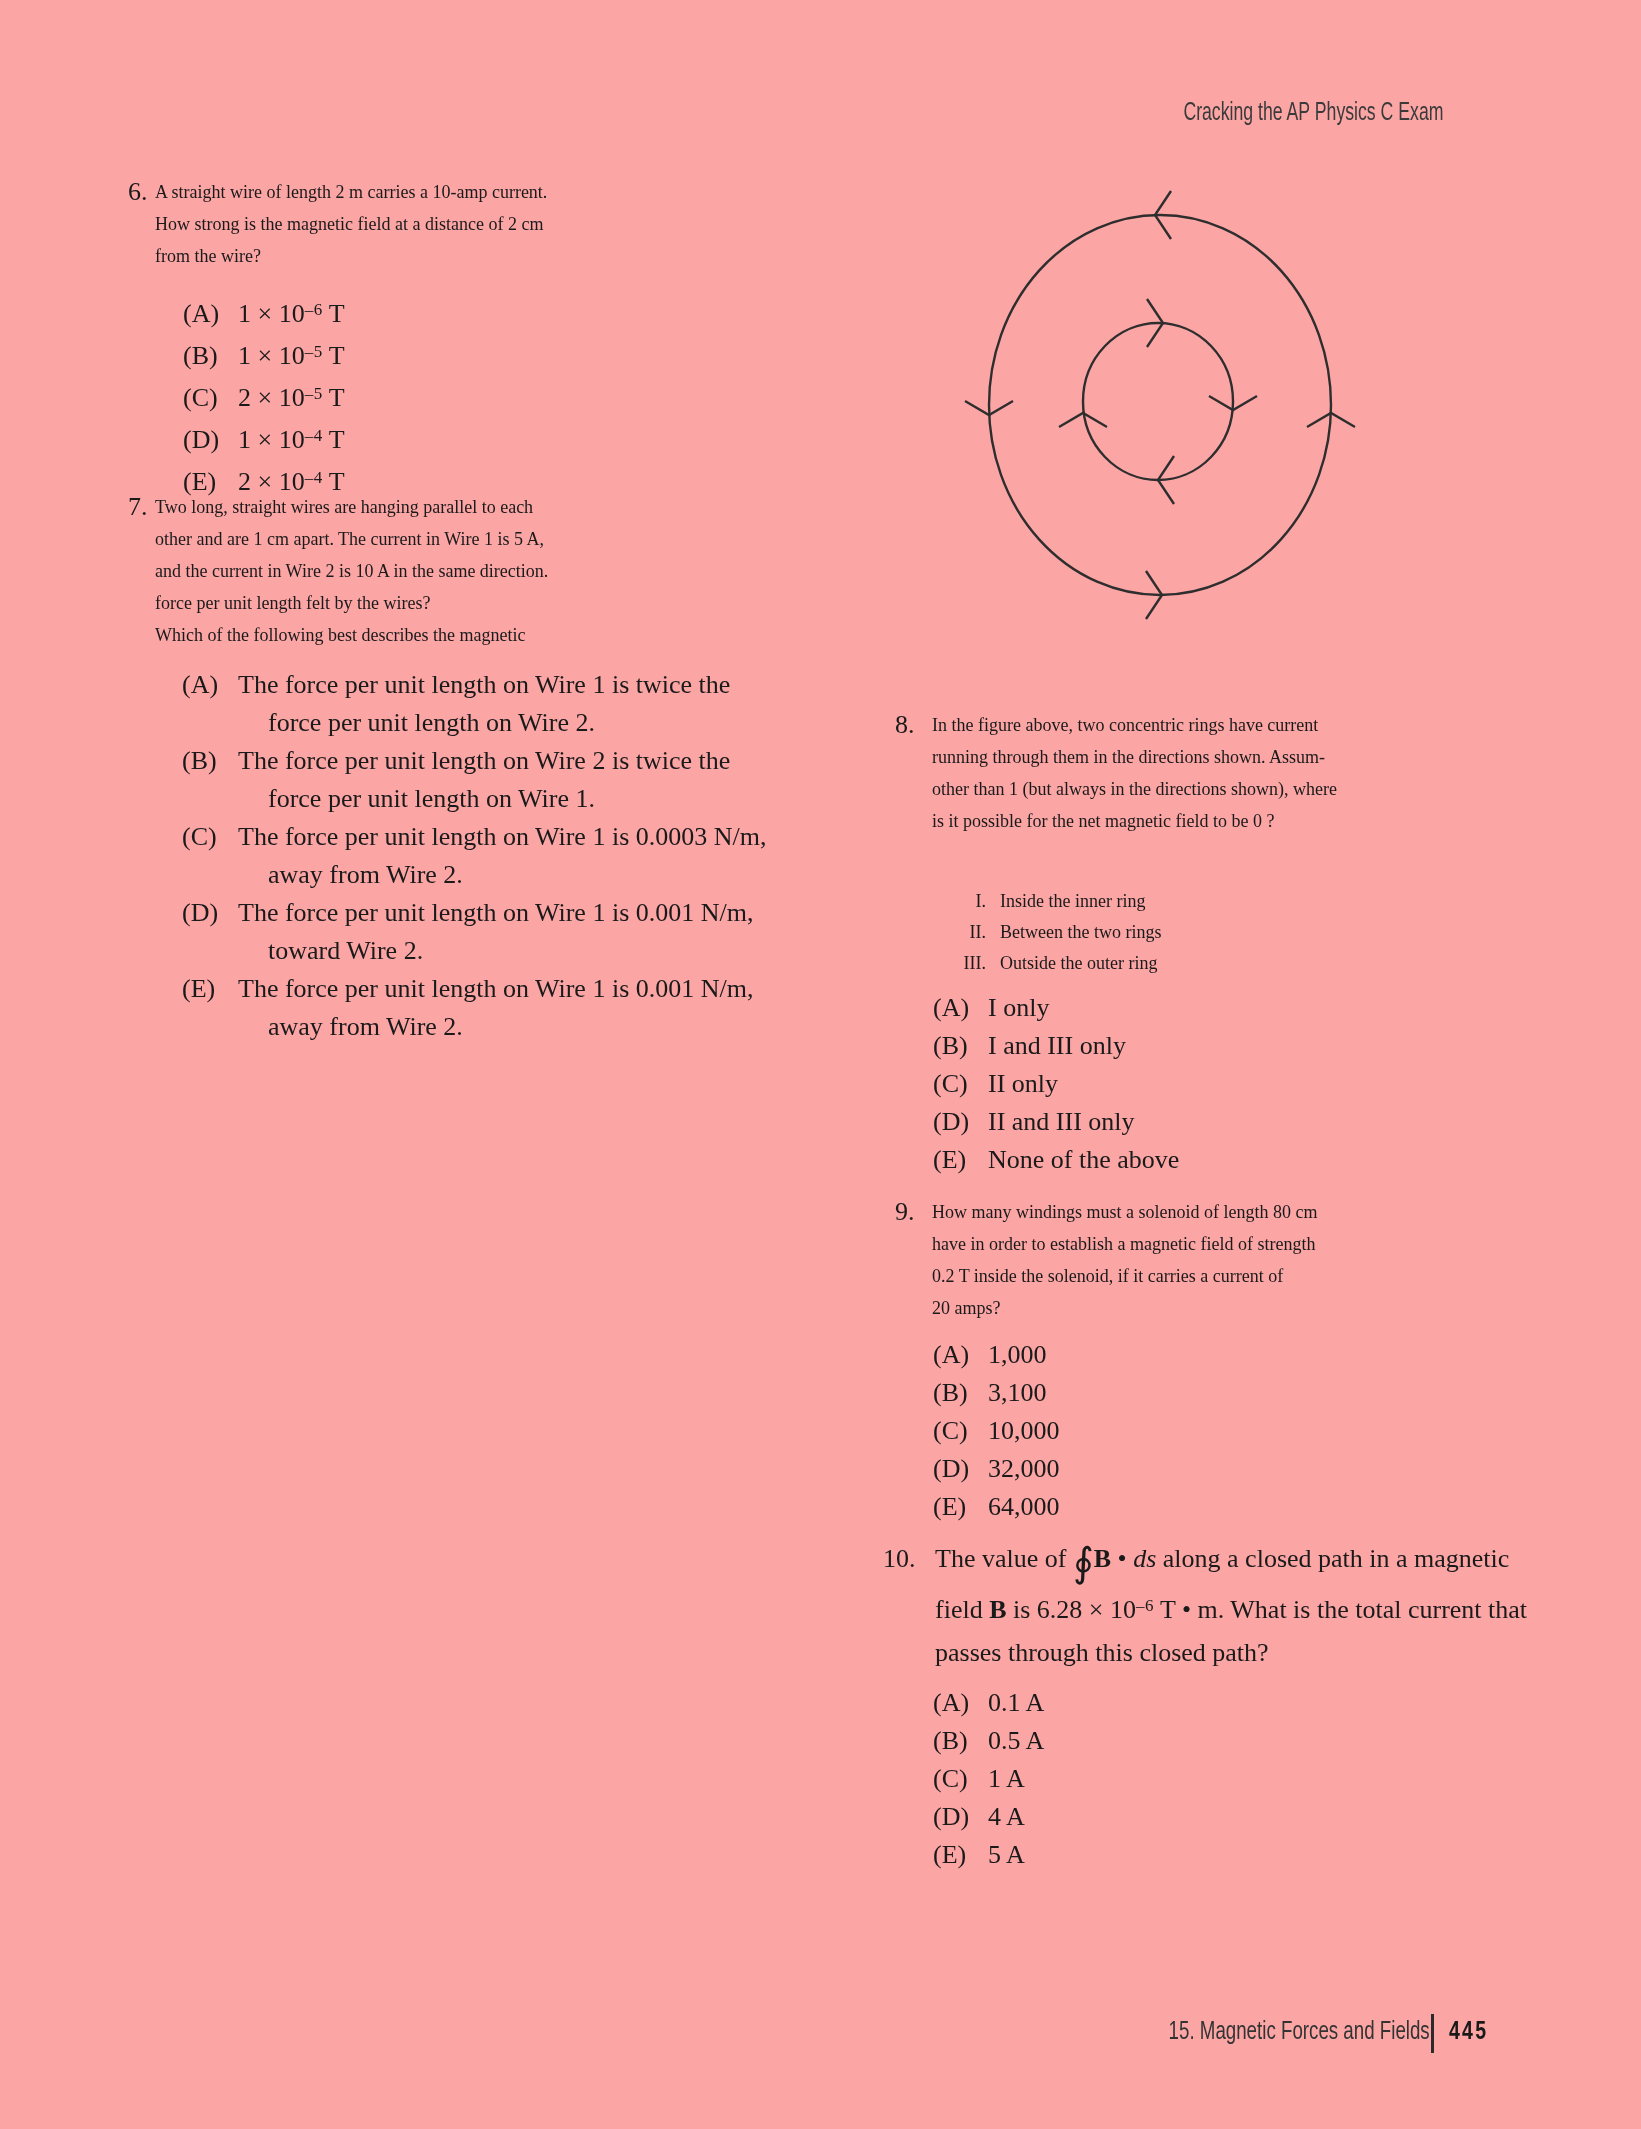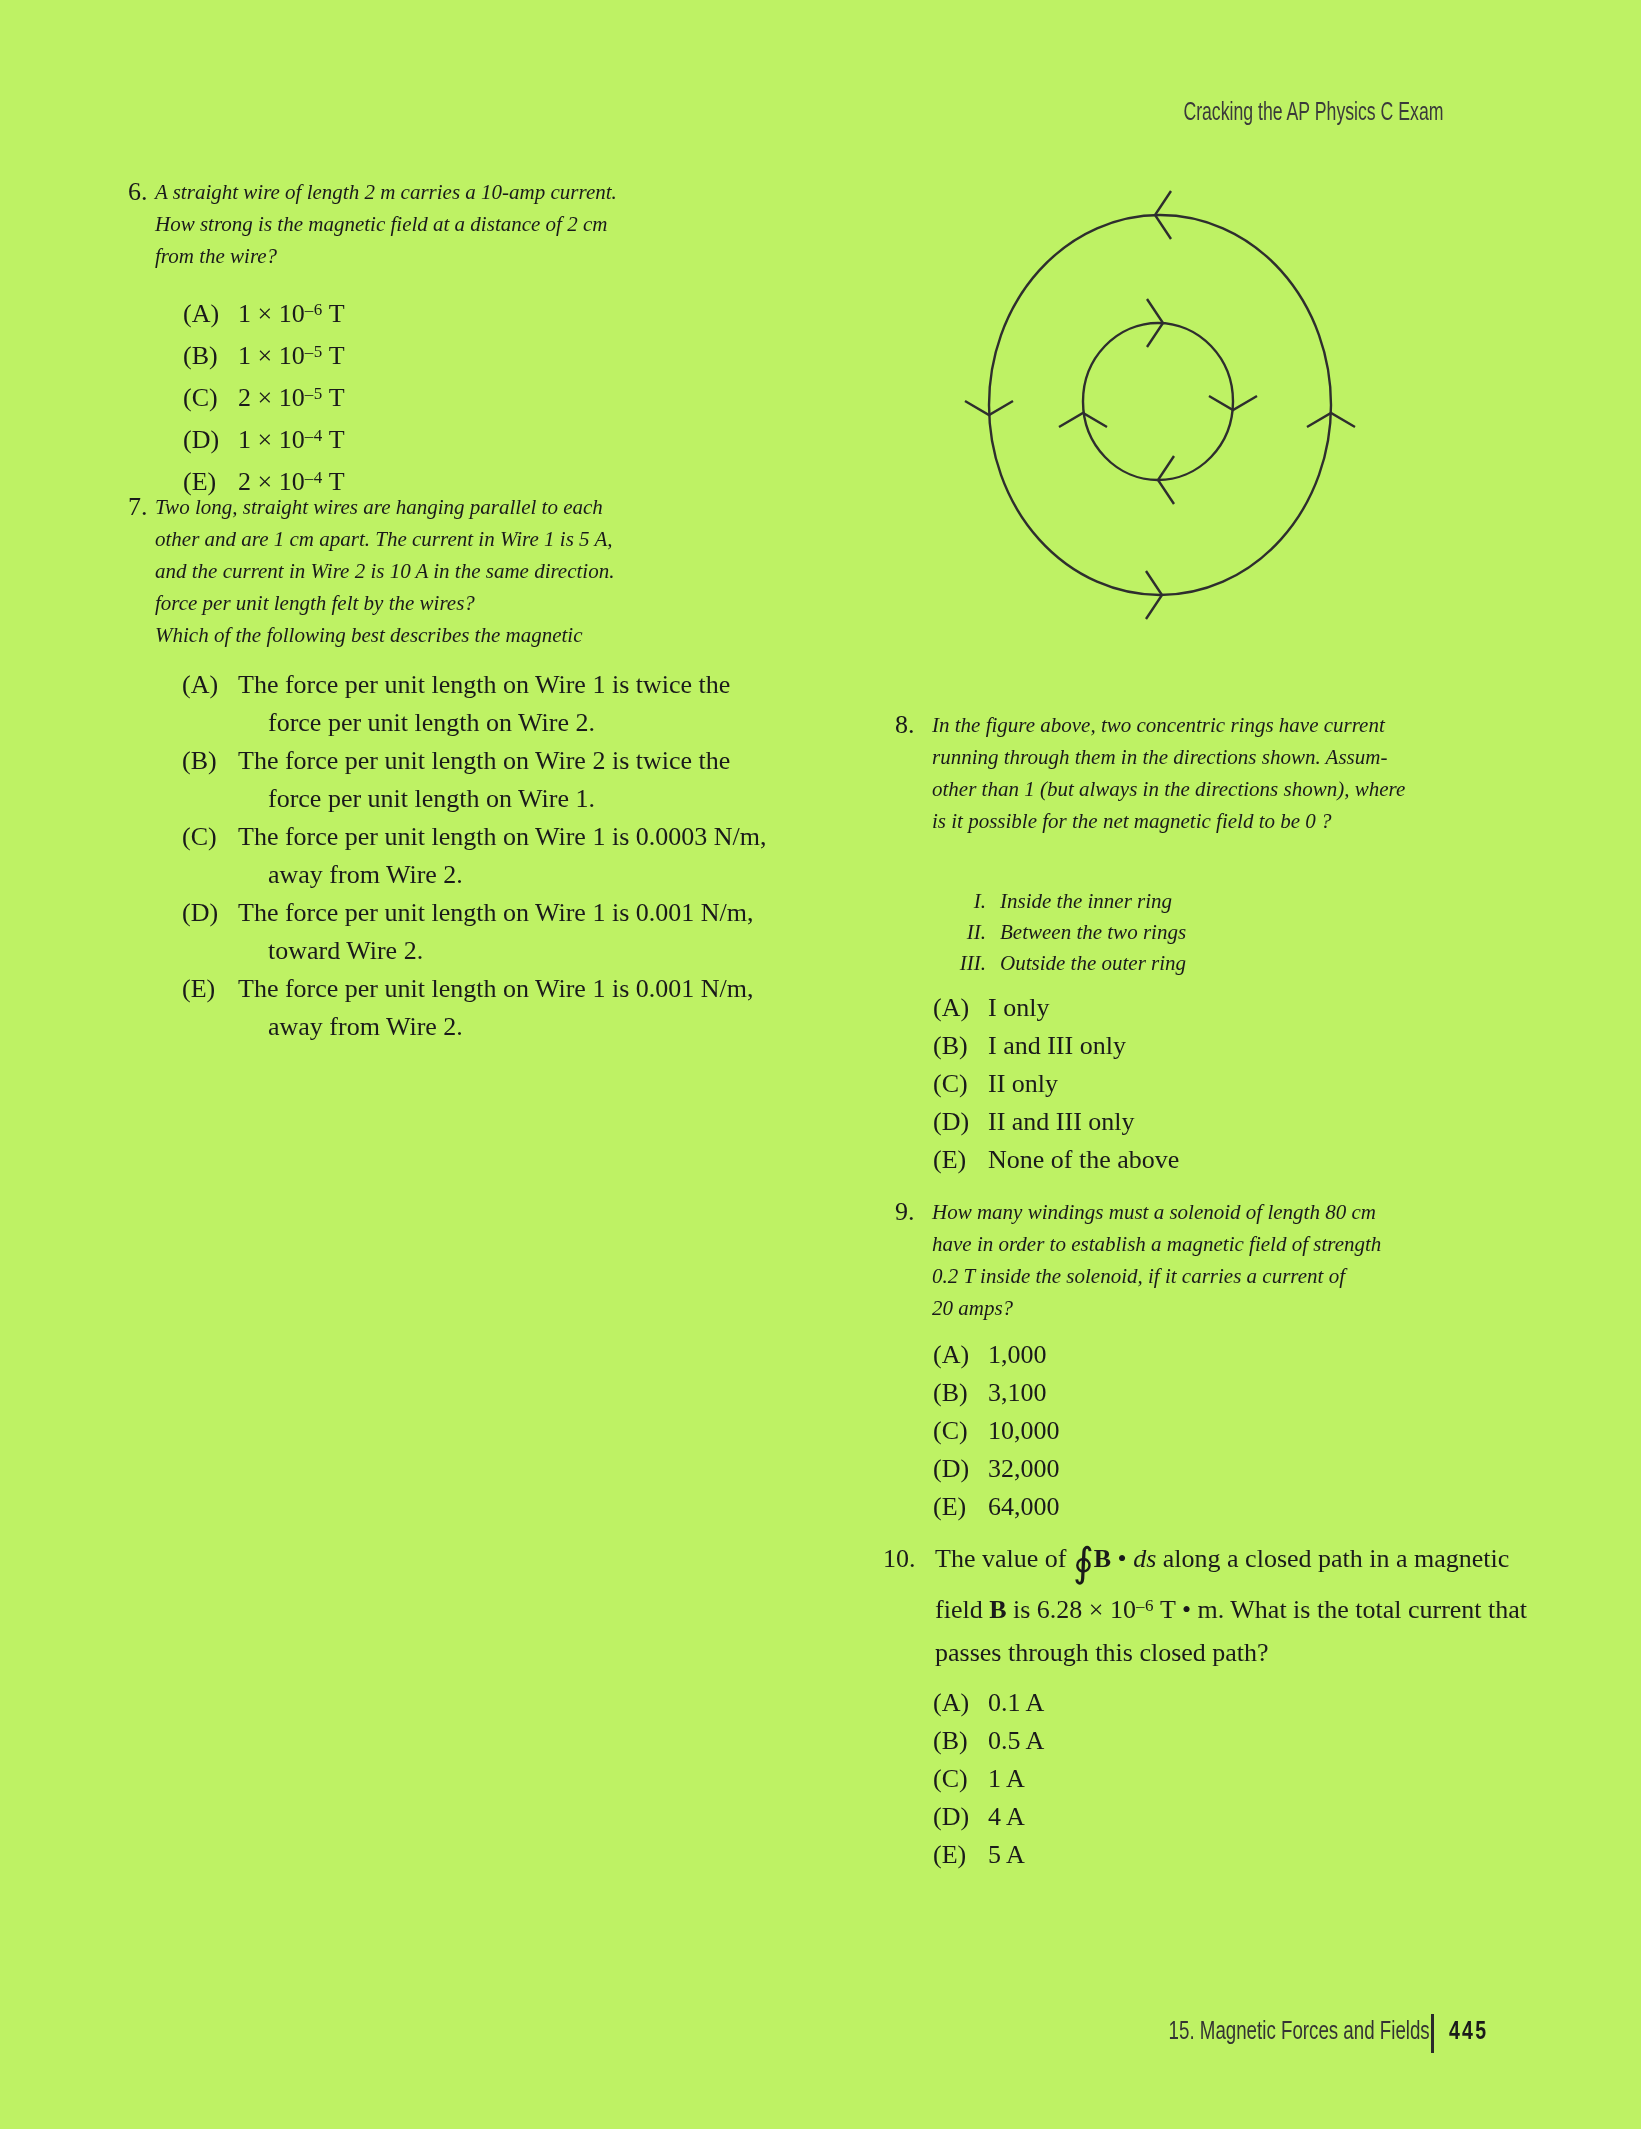--- a/index.html
+++ b/index.html
@@ -1,20 +1,20 @@
 <!DOCTYPE html>
 <html><head>
 <meta charset="utf-8">
 <style>
   html,body{margin:0;padding:0;background:#e8e8e8;}
   .page{
     position:relative;
     width:1641px;
     height:2129px;
-    background:#bef264;
+    background:#fca5a5;
     font-family:"Liberation Serif", serif;
     color:#1a1a1a;
     overflow:hidden;
   }
   .abs{position:absolute;}
   .hdr{
     position:absolute;
     font-family:"Liberation Sans", sans-serif;
     font-size:26px;
     color:#3a3a3a;
@@ -23,24 +23,23 @@
     transform-origin:100% 50%;
   }
   .qnum{
     position:absolute;
     font-size:26px;
     line-height:32px;
     white-space:nowrap;
   }
   .body-block{
     position:absolute;
-    font-size:21px;
+    font-size:18px;
     line-height:32px;
     white-space:nowrap;
-    font-style:italic;
   }
   .opt-block{
     position:absolute;
     font-size:26px;
     line-height:38px;
     white-space:nowrap;
   }
   .q10-block{
     position:absolute;
     font-size:26px;

